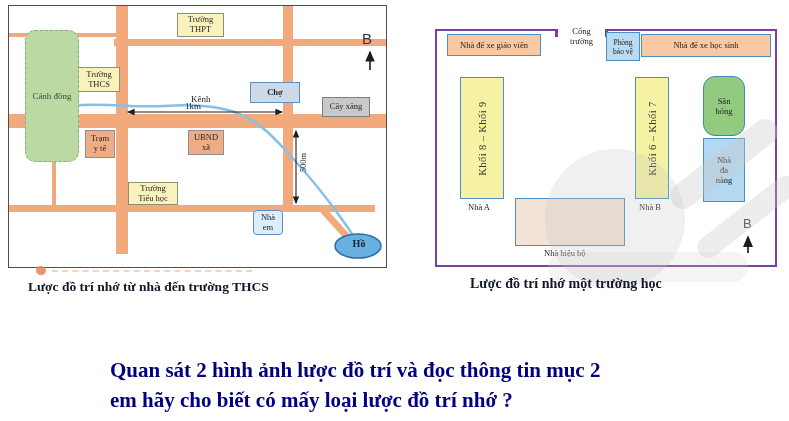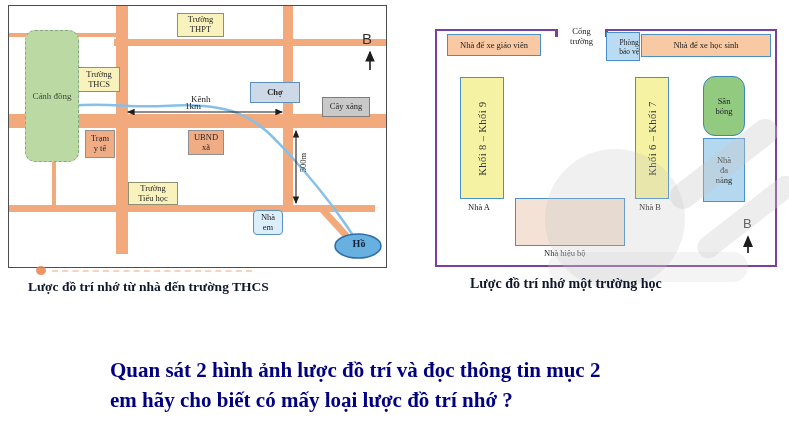--- a/index.html
+++ b/index.html
@@ -148,21 +148,21 @@
     <div class="gatepost" style="left:118px;top:-2px;width:2.5px;height:8px;"></div>
     <div class="gatepost" style="left:168px;top:-2px;width:2.5px;height:8px;"></div>
     <div class="slabel pre" style="left:121px;top:-13px;width:47px;text-align:center;">
       <span class="pre">Cổng
 trường</span>
     </div>
 
     <div class="sbox parking" style="left:10px;top:3px;width:94px;height:22px;">
       <span>Nhà để xe giáo viên</span>
     </div>
-    <div class="sbox guard" style="left:169px;top:1px;width:34px;height:29px;justify-content:flex-end;">
+    <div class="sbox guard" style="left:169px;top:1px;width:34px;height:29px;">
       <span class="pre">Phòng
 bảo vệ</span>
     </div>
     <div class="sbox parking" style="left:204px;top:3px;width:130px;height:23px;">
       <span>Nhà để xe học sinh</span>
     </div>
 
     <div class="sbox classblock" style="left:23px;top:46px;width:44px;height:122px;">
       <span class="vtext">Khối 8 – Khối 9</span>
     </div>

